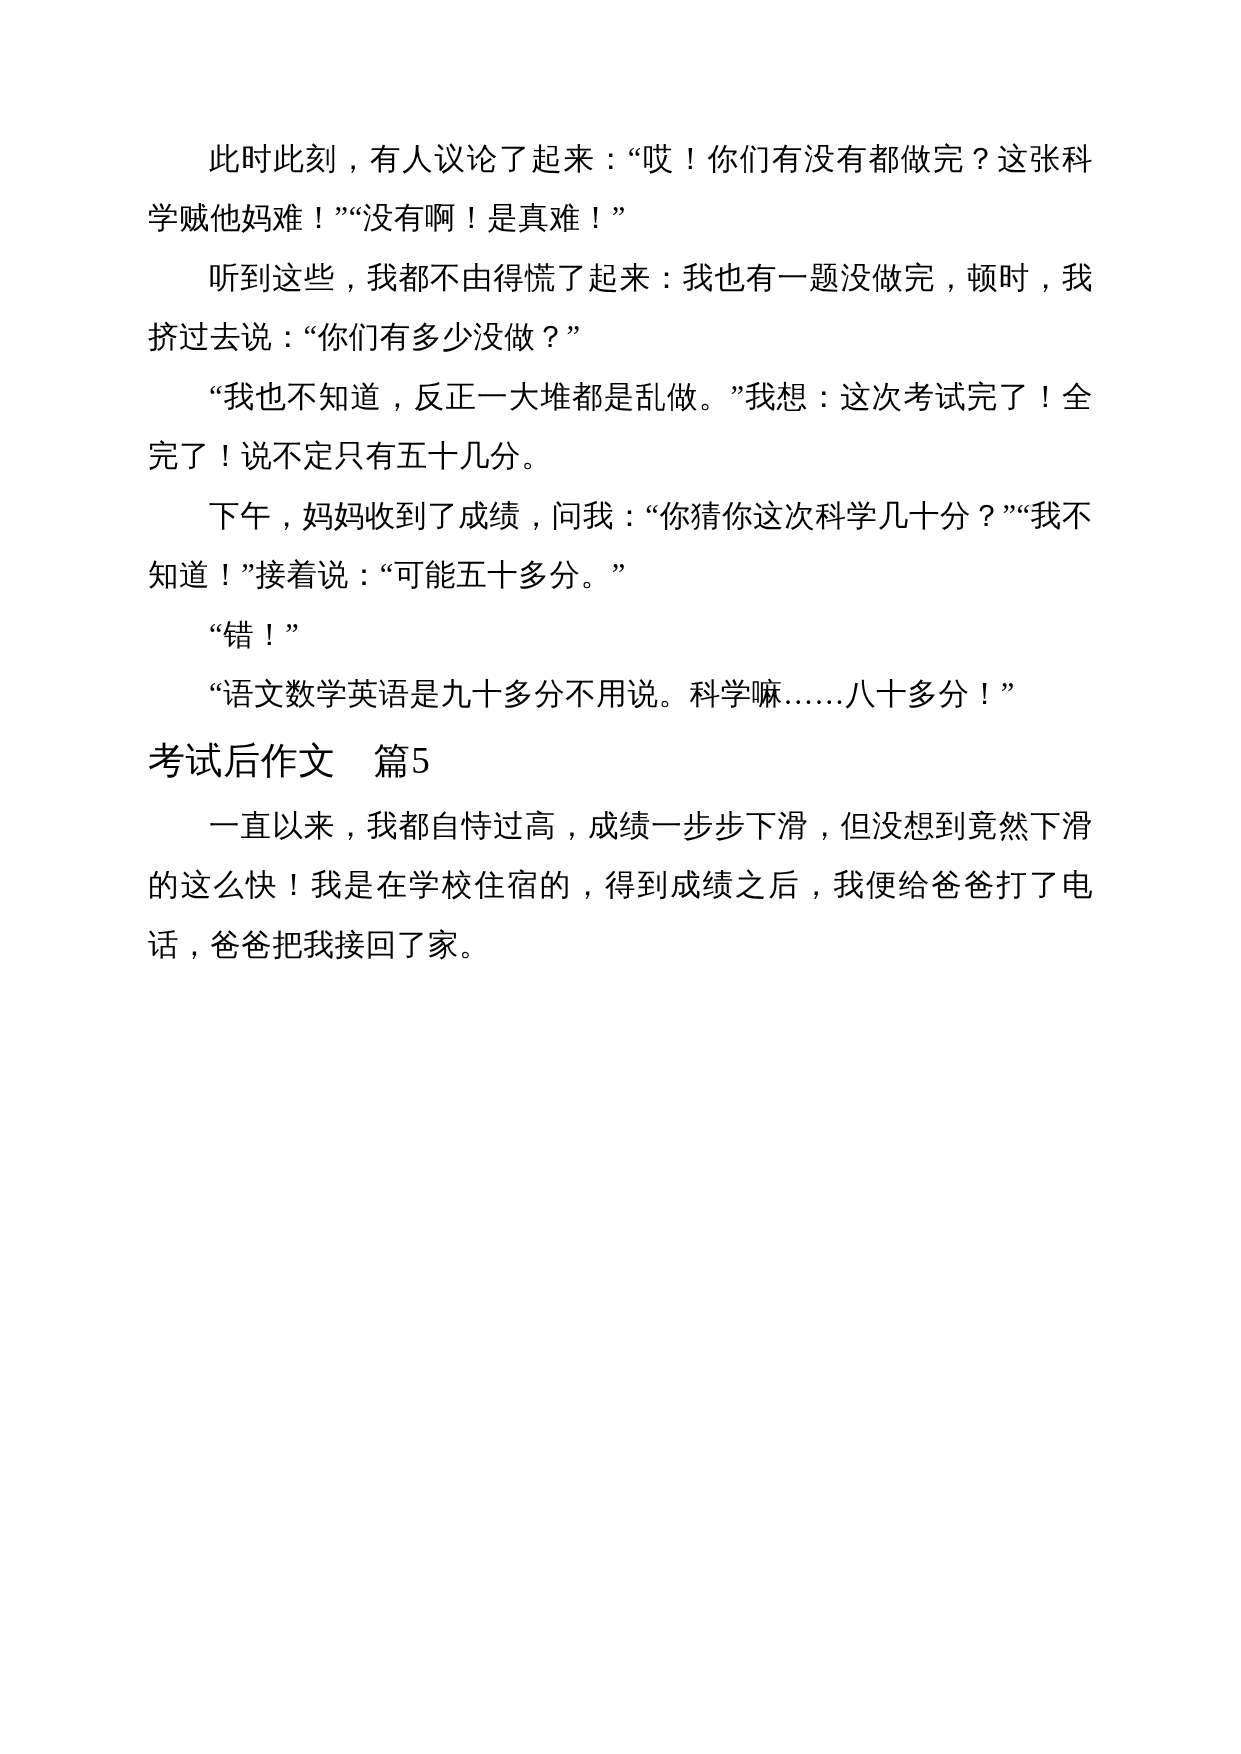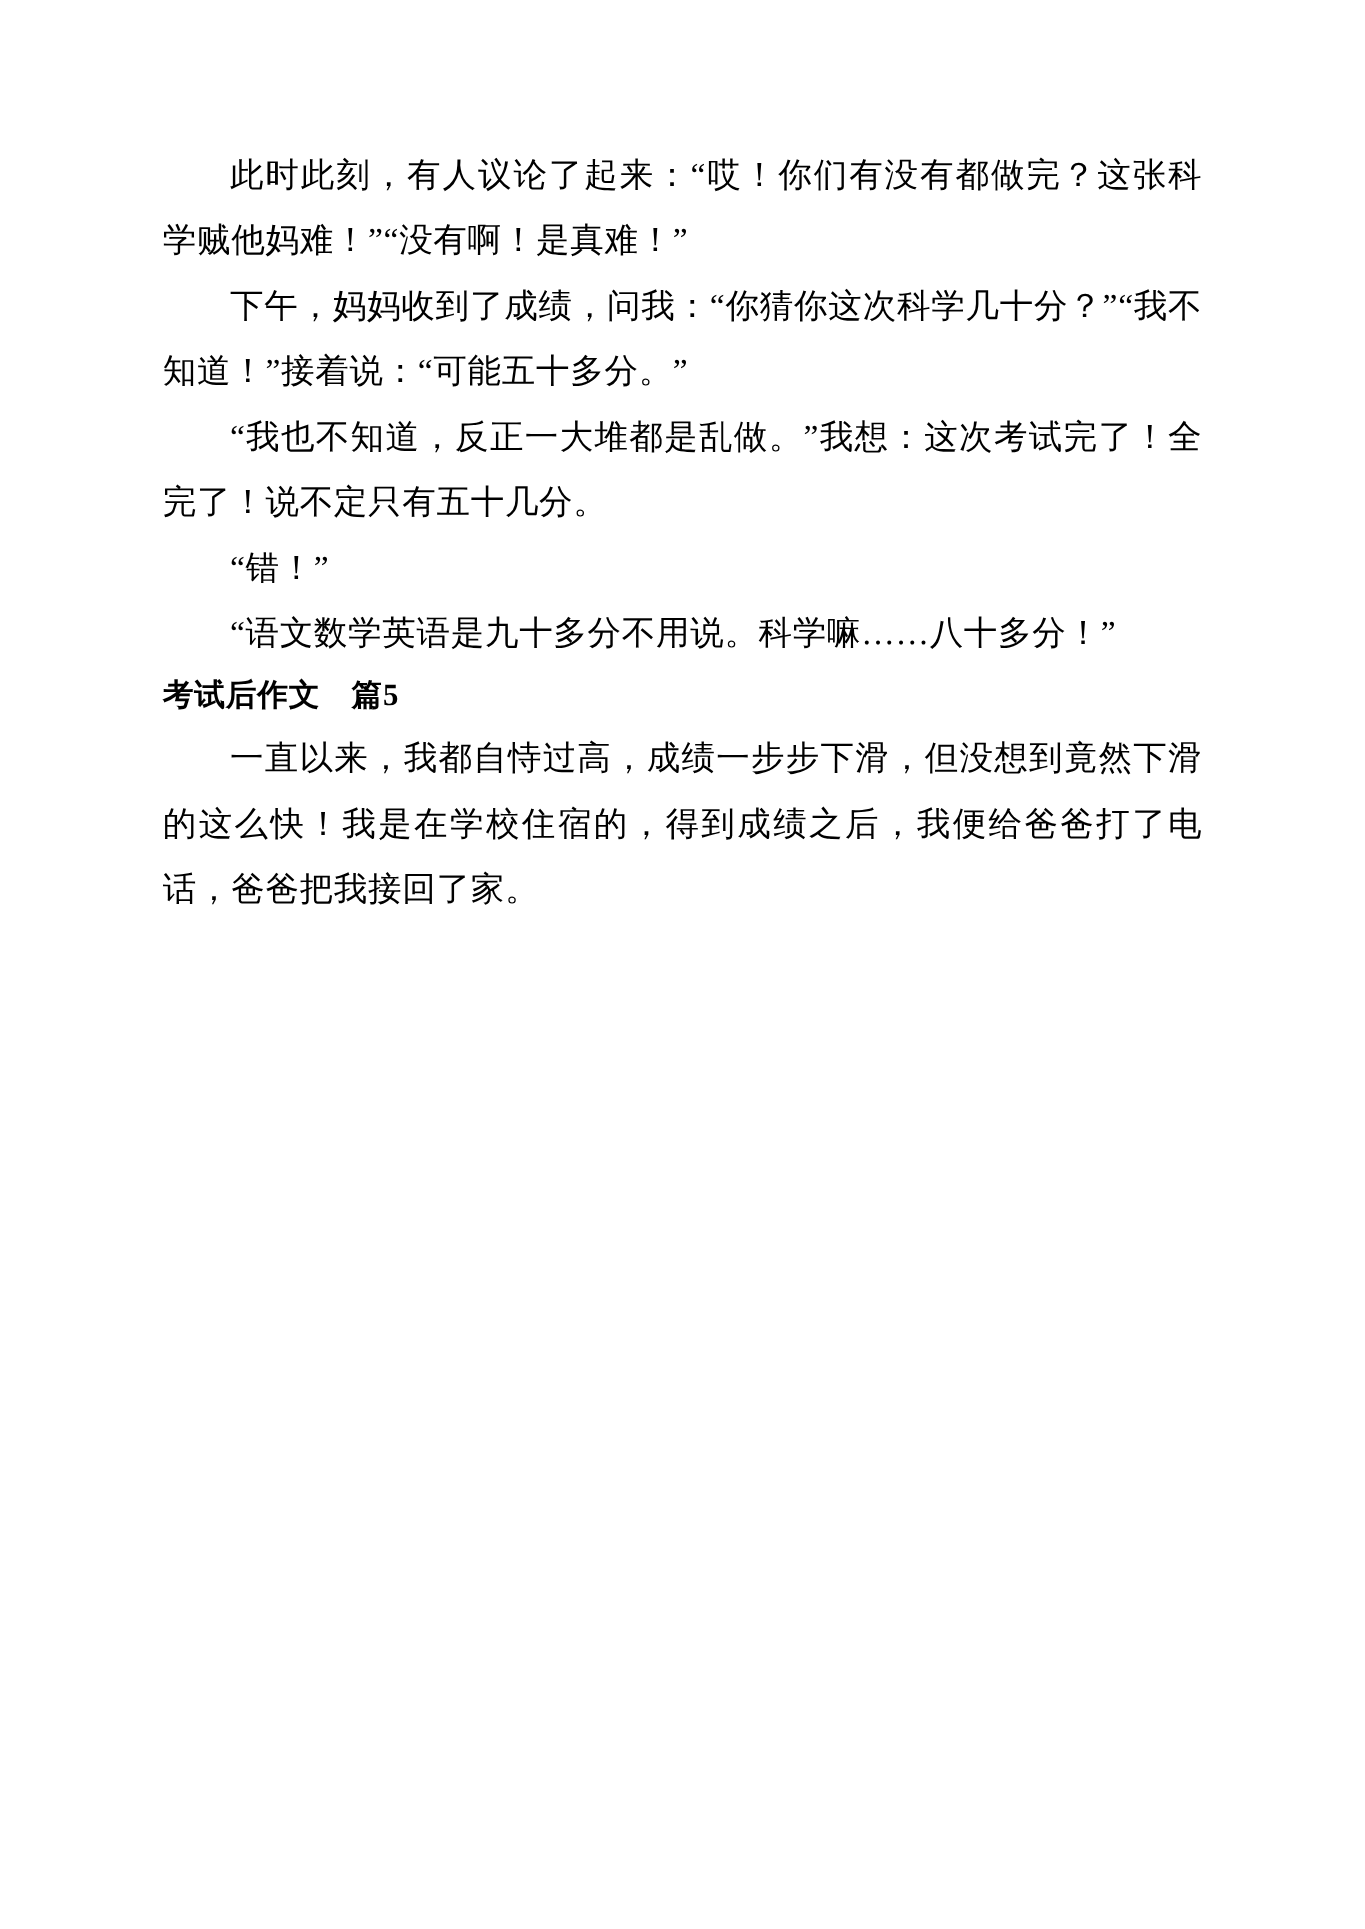--- a/index.html
+++ b/index.html
@@ -23,34 +23,35 @@
     text-align: justify;
     text-justify: inter-ideograph;
     letter-spacing: 0.6px;
   }
   .para {
     margin: 0;
     text-indent: 2em;
   }
   .heading {
     margin: 0;
-    font-size: 28px;
-    font-weight: bold;
+    font-size: 37px;
+    font-weight: normal;
     text-indent: 0;
     line-height: 1.95;
   }
 </style>
 </head>
 <body>
 
 <div class="page">
   <div class="doc-body">
 
     <p class="para">此时此刻，有人议论了起来：“哎！你们有没有都做完？这张科学贼他妈难！”“没有啊！是真难！”</p>
+    <p class="para">听到这些，我都不由得慌了起来：我也有一题没做完，顿时，我挤过去说：“你们有多少没做？”</p>
+    <p class="para">“我也不知道，反正一大堆都是乱做。”我想：这次考试完了！全完了！说不定只有五十几分。</p>
     <p class="para">下午，妈妈收到了成绩，问我：“你猜你这次科学几十分？”“我不知道！”接着说：“可能五十多分。”</p>
-    <p class="para">“我也不知道，反正一大堆都是乱做。”我想：这次考试完了！全完了！说不定只有五十几分。</p>
     <p class="para">“错！”</p>
     <p class="para">“语文数学英语是九十多分不用说。科学嘛……八十多分！”</p>
     <p class="heading">考试后作文　篇5</p>
     <p class="para">一直以来，我都自恃过高，成绩一步步下滑，但没想到竟然下滑的这么快！我是在学校住宿的，得到成绩之后，我便给爸爸打了电话，爸爸把我接回了家。</p>
 
   </div>
 </div>
 
 </body></html>

